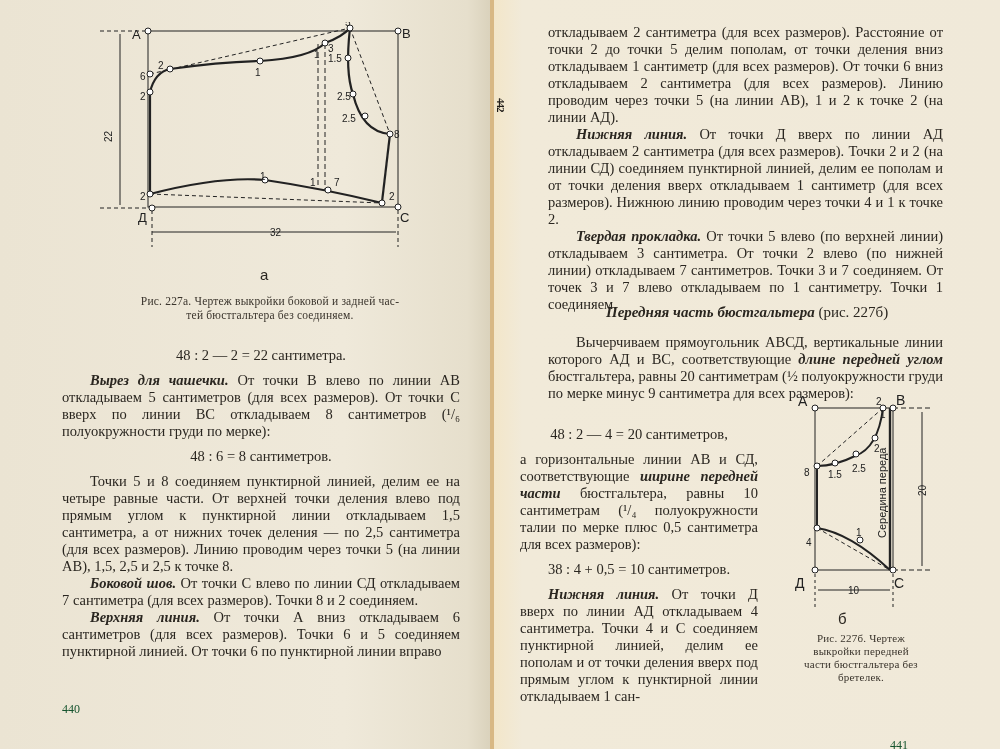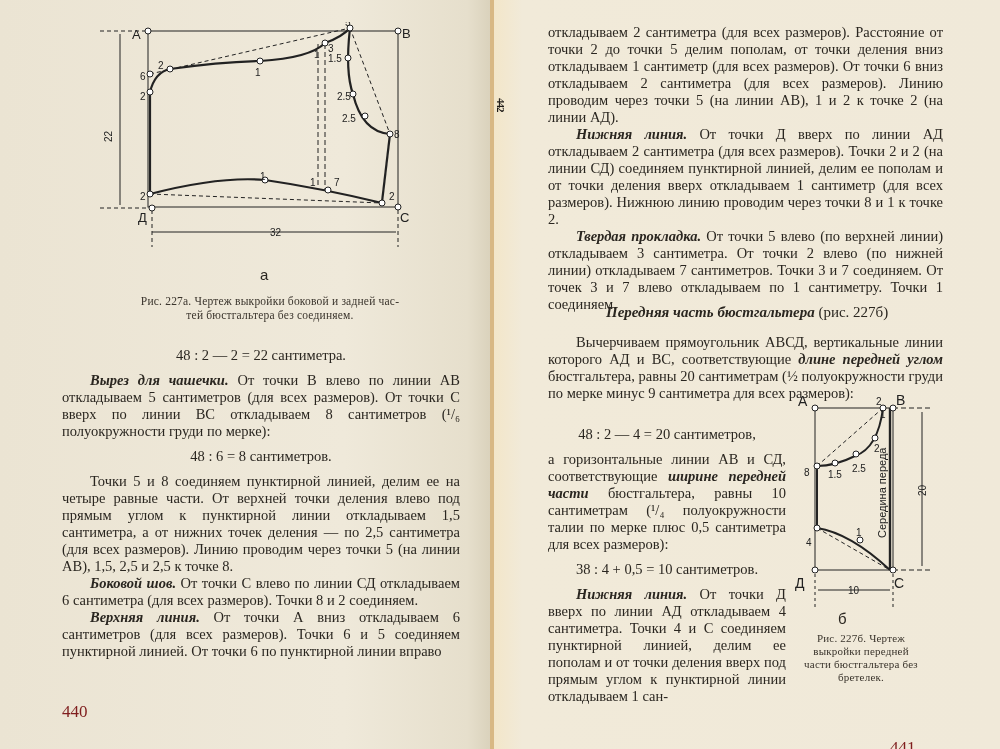--- a/index.html
+++ b/index.html
@@ -19,21 +19,21 @@
   .fig svg { display:block; }
   .fig-label { position:absolute; font-family:"Liberation Sans", sans-serif; font-size:15px; text-align:center; }
   .caption { position:absolute; font-size:11.5px; line-height:14px; text-align:center; color:#3a342c; letter-spacing:0.2px; }
 
   .text { position:absolute; font-size:14.5px; line-height:17px; text-align:justify; }
   .text p { margin:0; }
   .indent { text-indent:28px; }
   .formula { text-align:center; margin:8px 0 !important; }
   .bi { font-weight:bold; font-style:italic; }
   .heading { position:absolute; font-size:15px; }
-  .pagenum { position:absolute; font-size:17px; color:#7f1d1d; }
+  .pagenum { position:absolute; font-size:12px; color:#14532d; }
 </style>
 </head>
 <body>
 
 <div class="page page-left"></div>
 <div class="page page-right"></div>
 <div class="spine"></div>
 <div class="spine-mark">442</div>
 
 <div class="fig" style="left:100px;top:22px;">
@@ -111,41 +111,41 @@
 <div class="caption" style="left:100px;top:294px;width:340px;">
   <div>Рис. 227а. Чертеж выкройки боковой и задней час-</div>
   <div>тей бюстгальтера без соединяем.</div>
 </div>
 
 <div class="text" style="left:62px;top:339px;width:398px;">
   <p class="formula">48 : 2 — 2 = 22  сантиметра.</p>
   <p class="indent"><span class="bi">Вырез для чашечки.</span><span> От точки В влево по линии АВ откладываем 5 сантиметров (для всех размеров). От точки С вверх по линии ВС откладываем 8 сантиметров (¹/₆ полуокружности груди по мерке):</span></p>
   <p class="formula">48 : 6 = 8 сантиметров.</p>
   <p class="indent">Точки 5 и 8 соединяем пунктирной линией, делим ее на четыре равные части. От верхней точки деления влево под прямым углом к пунктирной линии откладываем 1,5 сантиметра, а от нижних точек деления — по 2,5 сантиметра (для всех размеров). Линию проводим через точки 5 (на линии АВ), 1,5, 2,5 и 2,5 к точке 8.</p>
-  <p class="indent"><span class="bi">Боковой шов.</span><span> От точки С влево по линии СД откладываем 6 сантиметра (для всех размеров). Точки 8 и 2 соединяем.</span></p>
+  <p class="indent"><span class="bi">Боковой шов.</span><span> От точки С влево по линии СД откладываем 7 сантиметра (для всех размеров). Точки 8 и 2 соединяем.</span></p>
   <p class="indent"><span class="bi">Верхняя линия.</span><span> От точки А вниз откладываем 6 сантиметров (для всех размеров). Точки 6 и 5 соединяем пунктирной линией. От точки 6 по пунктирной линии вправо</span></p>
 </div>
 <div class="pagenum" style="left:62px;top:702px;">440</div>
 
 <div class="text" style="left:548px;top:24px;width:395px;font-family:Liberation Serif, serif;">
   <p>откладываем 2 сантиметра (для всех размеров). Расстояние от точки 2 до точки 5 делим пополам, от точки деления вниз откладываем 1 сантиметр (для всех размеров). От точки 6 вниз откладываем 2 сантиметра (для всех размеров). Линию проводим через точки 5 (на линии АВ), 1 и 2 к точке 2 (на линии АД).</p>
-  <p class="indent"><span class="bi">Нижняя линия.</span><span> От точки Д вверх по линии АД откладываем 2 сантиметра (для всех размеров). Точки 2 и 2 (на линии СД) соединяем пунктирной линией, делим ее пополам и от точки деления вверх откладываем 1 сантиметр (для всех размеров). Нижнюю линию проводим через точки 8 и 1 к точке 2.</span></p>
+  <p class="indent"><span class="bi">Нижняя линия.</span><span> От точки Д вверх по линии АД откладываем 2 сантиметра (для всех размеров). Точки 2 и 2 (на линии СД) соединяем пунктирной линией, делим ее пополам и от точки деления вверх откладываем 1 сантиметр (для всех размеров). Нижнюю линию проводим через точки 4 и 1 к точке 2.</span></p>
   <p class="indent"><span class="bi">Твердая прокладка.</span><span> От точки 5 влево (по верхней линии) откладываем 3 сантиметра. От точки 2 влево (по нижней линии) откладываем 7 сантиметров. Точки 3 и 7 соединяем. От точек 3 и 7 влево откладываем по 1 сантиметру. Точки 1 соединяем.</span></p>
 </div>
 
 <div class="heading" style="left:606px;top:304px;">
   <span class="bi">Передняя часть бюстгальтера</span> <span>(рис. 227б)</span>
 </div>
 
 <div class="text" style="left:548px;top:334px;width:395px;">
   <p class="indent"><span>Вычерчиваем прямоугольник АВСД, вертикальные линии которого АД и ВС, соответствующие </span><span class="bi">длине передней углом</span><span> бюстгальтера, равны 20 сантиметрам (½ полуокружности груди по мерке минус 9 сантиметра для всех размеров):</span></p>
 </div>
 <style></style>
 
-<div class="text" style="left:548px;top:418px;width:238px;">
+<div class="text" style="left:520px;top:418px;width:238px;">
   <p class="formula">48 : 2 — 4 = 20 сантиметров,</p>
   <p><span>а горизонтальные линии АВ и СД, соответствующие </span><span class="bi">ширине передней части</span><span> бюстгальтера, равны 10 сантиметрам (¹/₄ полуокружности талии по мерке плюс 0,5 сантиметра для всех размеров):</span></p>
   <p class="formula">38 : 4 + 0,5 = 10 сантиметров.</p>
   <p class="indent" style="margin-top:8px;"><span class="bi">Нижняя линия.</span><span> От точки Д вверх по линии АД откладываем 4 сантиметра. Точки 4 и С соединяем пунктирной линией, делим ее пополам и от точки деления вверх под прямым углом к пунктирной линии откладываем 1 сан-</span></p>
 </div>
 
 <div class="fig" style="left:790px;top:388px;">
   <svg width="160" height="220" viewBox="0 0 160 220" font-family="Liberation Sans, sans-serif" font-size="10" fill="#222">
     <g stroke="#222" fill="none">
       <rect x="25" y="20" width="78" height="162"></rect>

